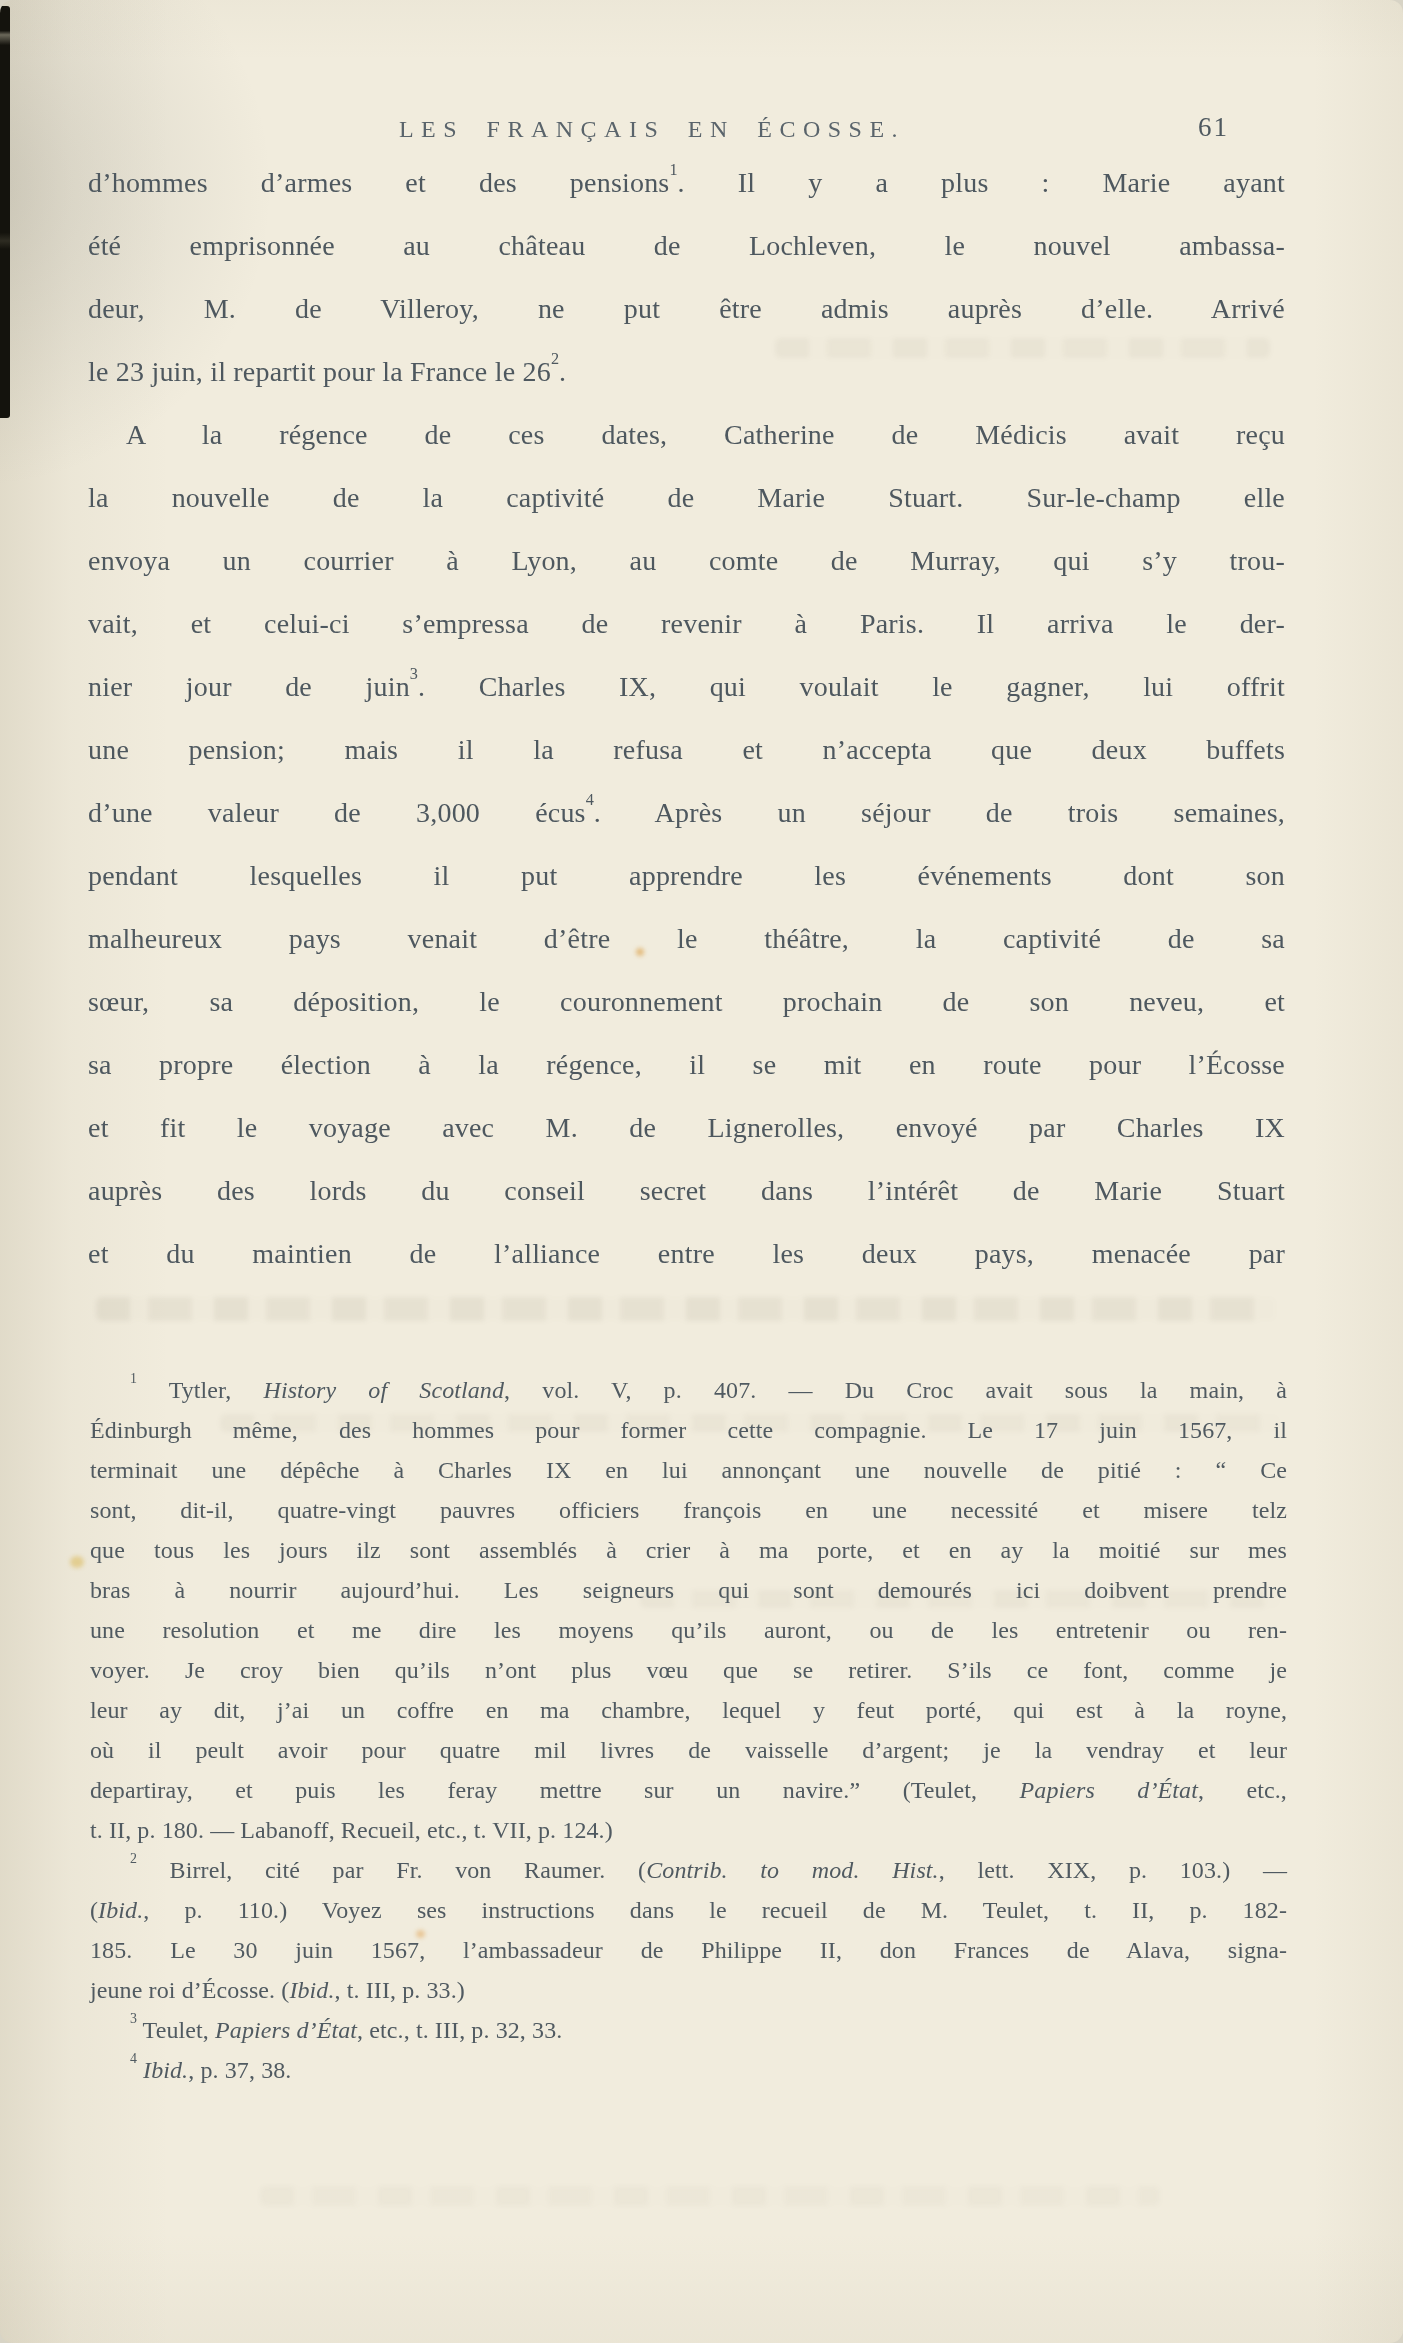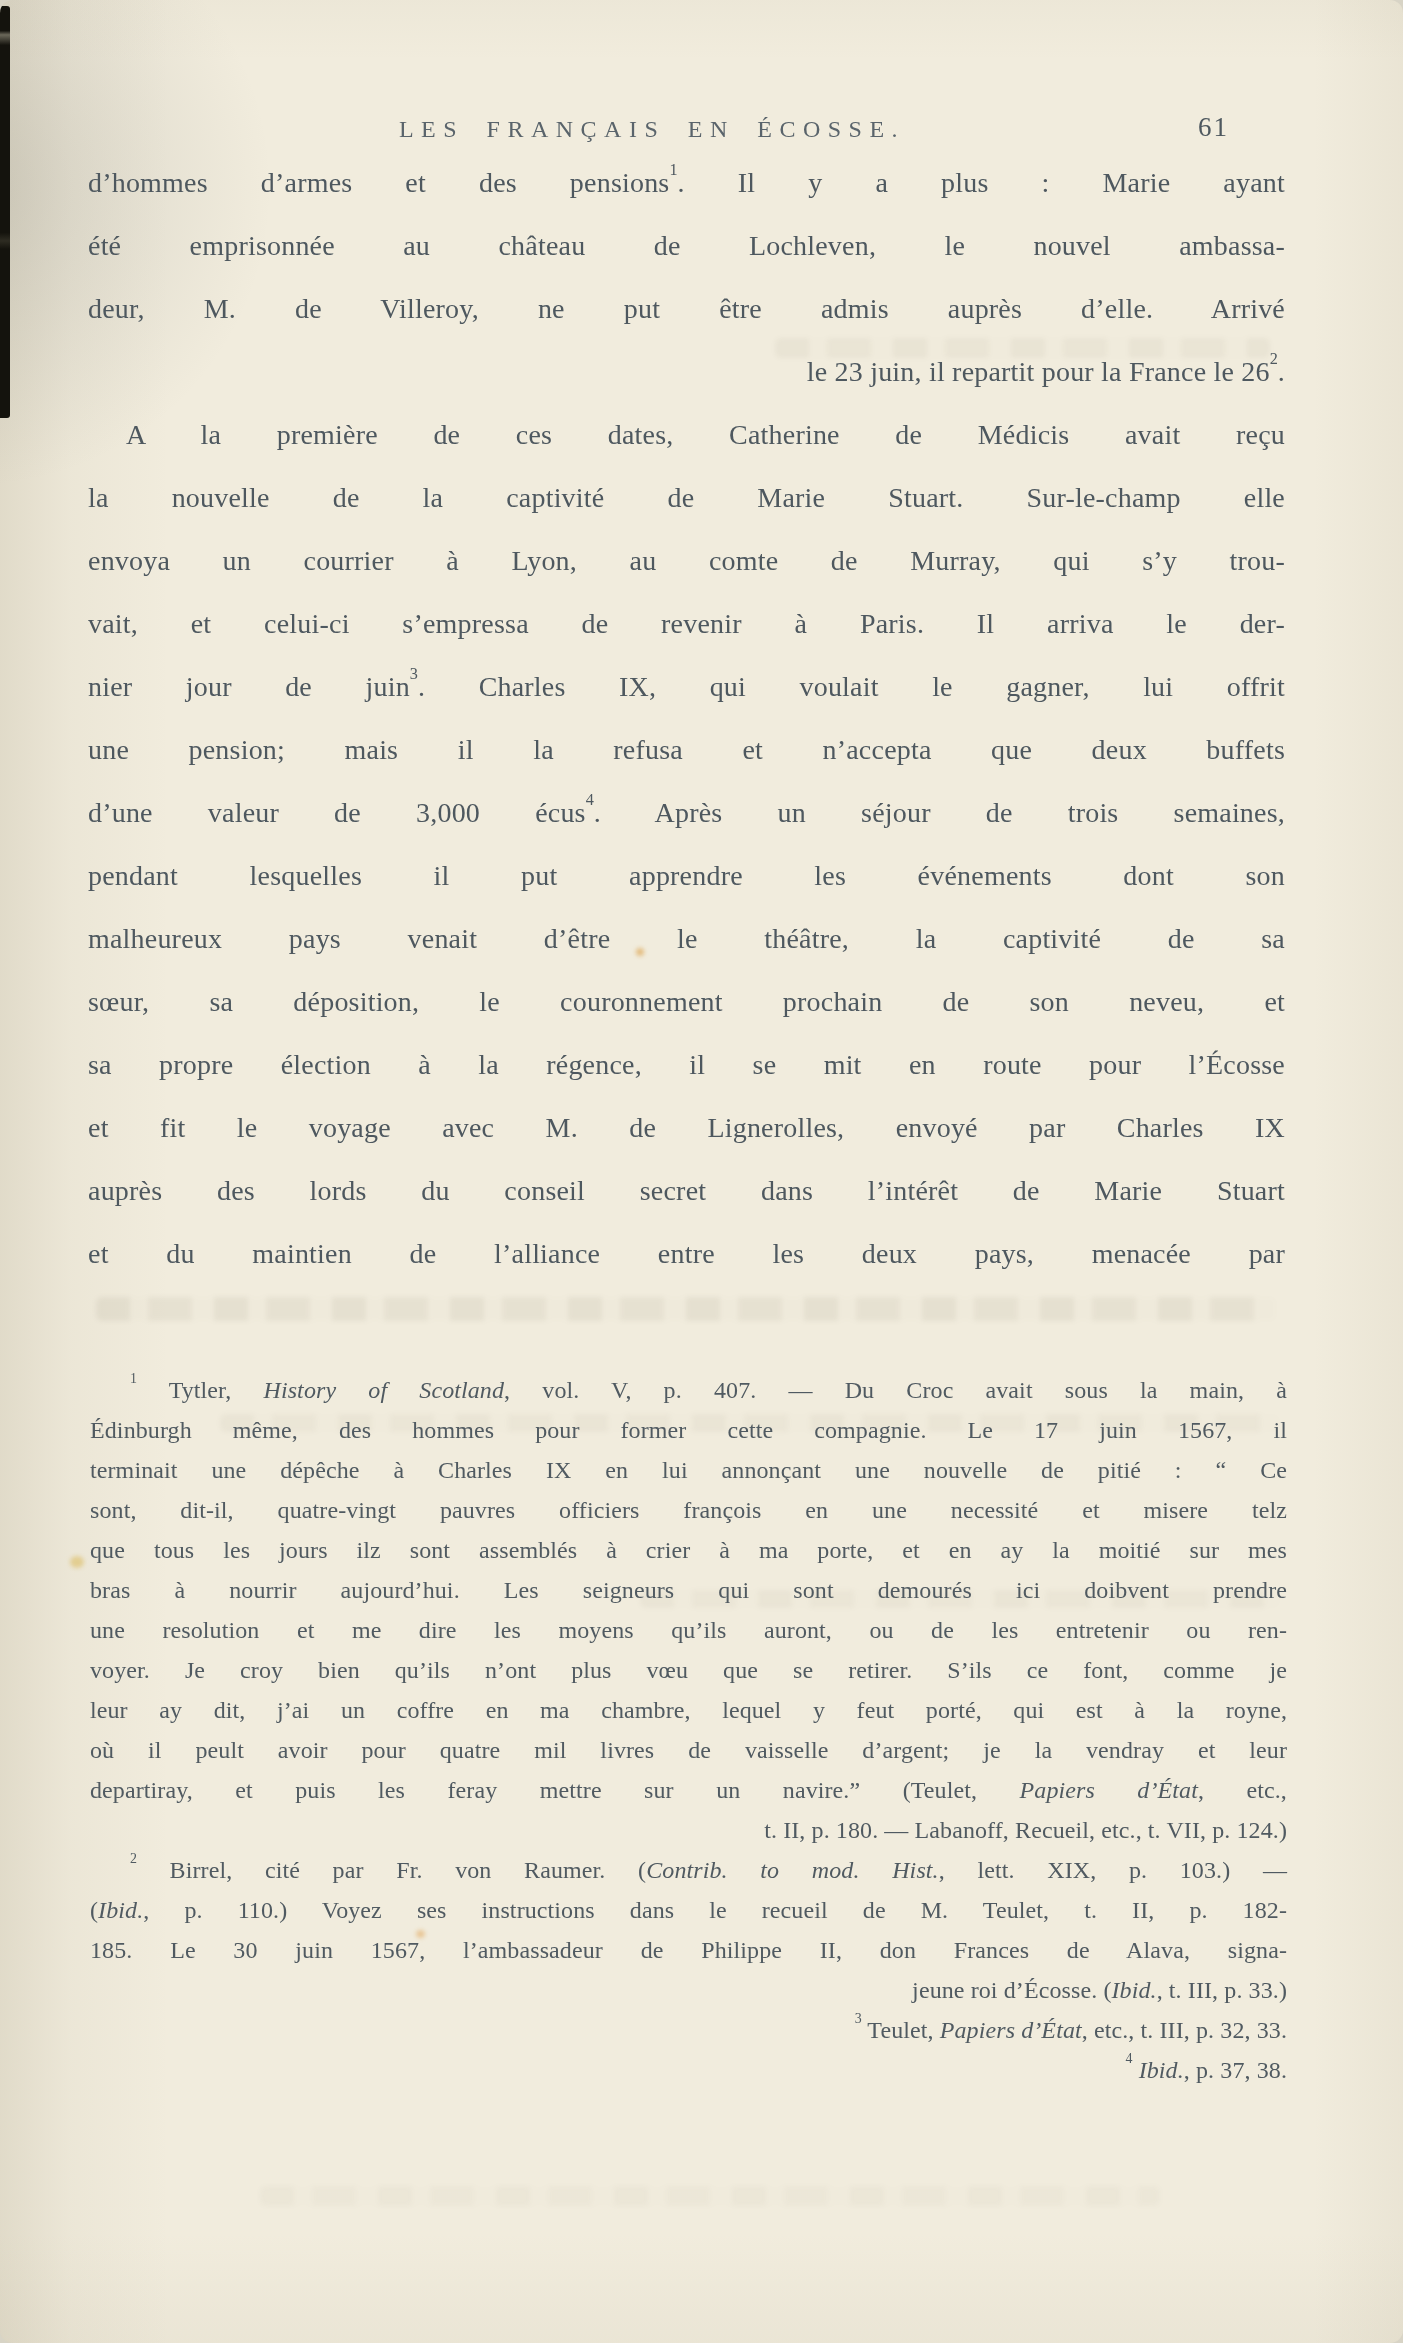--- a/index.html
+++ b/index.html
@@ -38,21 +38,21 @@
   .main-text{
     position:absolute;top:151px;left:88px;width:1197px;
     font-size:28px;line-height:63px;color:#4e585f;
     letter-spacing:0.2px;
   }
   .footnotes{
     position:absolute;top:1370px;left:90px;width:1197px;
     font-size:24px;line-height:40px;color:#505a61;
     letter-spacing:0.1px;
   }
-  .tline{text-align:right;}
+  .tline{text-align:left;}
   .tline.just{text-align:justify;text-align-last:justify;}
   .main-text .tline.ind{text-indent:38px;}
   .footnotes .tline.ind{text-indent:40px;}
   sup{
     font-size:0.58em;line-height:0;letter-spacing:0;
     position:relative;top:-0.42em;
   }
   em{font-style:italic;margin-top:8px;}
   .ghost{
     position:absolute;opacity:0.13;filter:blur(2.5px);border-radius:6px;
@@ -83,21 +83,21 @@
   <div class="ghost g5"></div>
 
   <div class="running-title">LES FRANÇAIS EN ÉCOSSE.</div>
   <div class="page-number">61</div>
 
   <div class="main-text">
       <div class="tline just">d’hommes d’armes et des pensions<sup>1</sup>. Il y a plus : Marie ayant</div>
       <div class="tline just">été emprisonnée au château de Lochleven, le nouvel ambassa-</div>
       <div class="tline just">deur, M. de Villeroy, ne put être admis auprès d’elle. Arrivé</div>
       <div class="tline">le 23 juin, il repartit pour la France le 26<sup>2</sup>.</div>
-      <div class="tline just ind">A la première de ces dates, Catherine de Médicis avait reçu</div>
+      <div class="tline just ind">A la régence de ces dates, Catherine de Médicis avait reçu</div>
       <div class="tline just">la nouvelle de la captivité de Marie Stuart. Sur-le-champ elle</div>
       <div class="tline just">envoya un courrier à Lyon, au comte de Murray, qui s’y trou-</div>
       <div class="tline just">vait, et celui-ci s’empressa de revenir à Paris. Il arriva le der-</div>
       <div class="tline just">nier jour de juin<sup>3</sup>. Charles IX, qui voulait le gagner, lui offrit</div>
       <div class="tline just">une pension; mais il la refusa et n’accepta que deux buffets</div>
       <div class="tline just">d’une valeur de 3,000 écus<sup>4</sup>. Après un séjour de trois semaines,</div>
       <div class="tline just">pendant lesquelles il put apprendre les événements dont son</div>
       <div class="tline just">malheureux pays venait d’être le théâtre, la captivité de sa</div>
       <div class="tline just">sœur, sa déposition, le couronnement prochain de son neveu, et</div>
       <div class="tline just">sa propre élection à la régence, il se mit en route pour l’Écosse</div>

